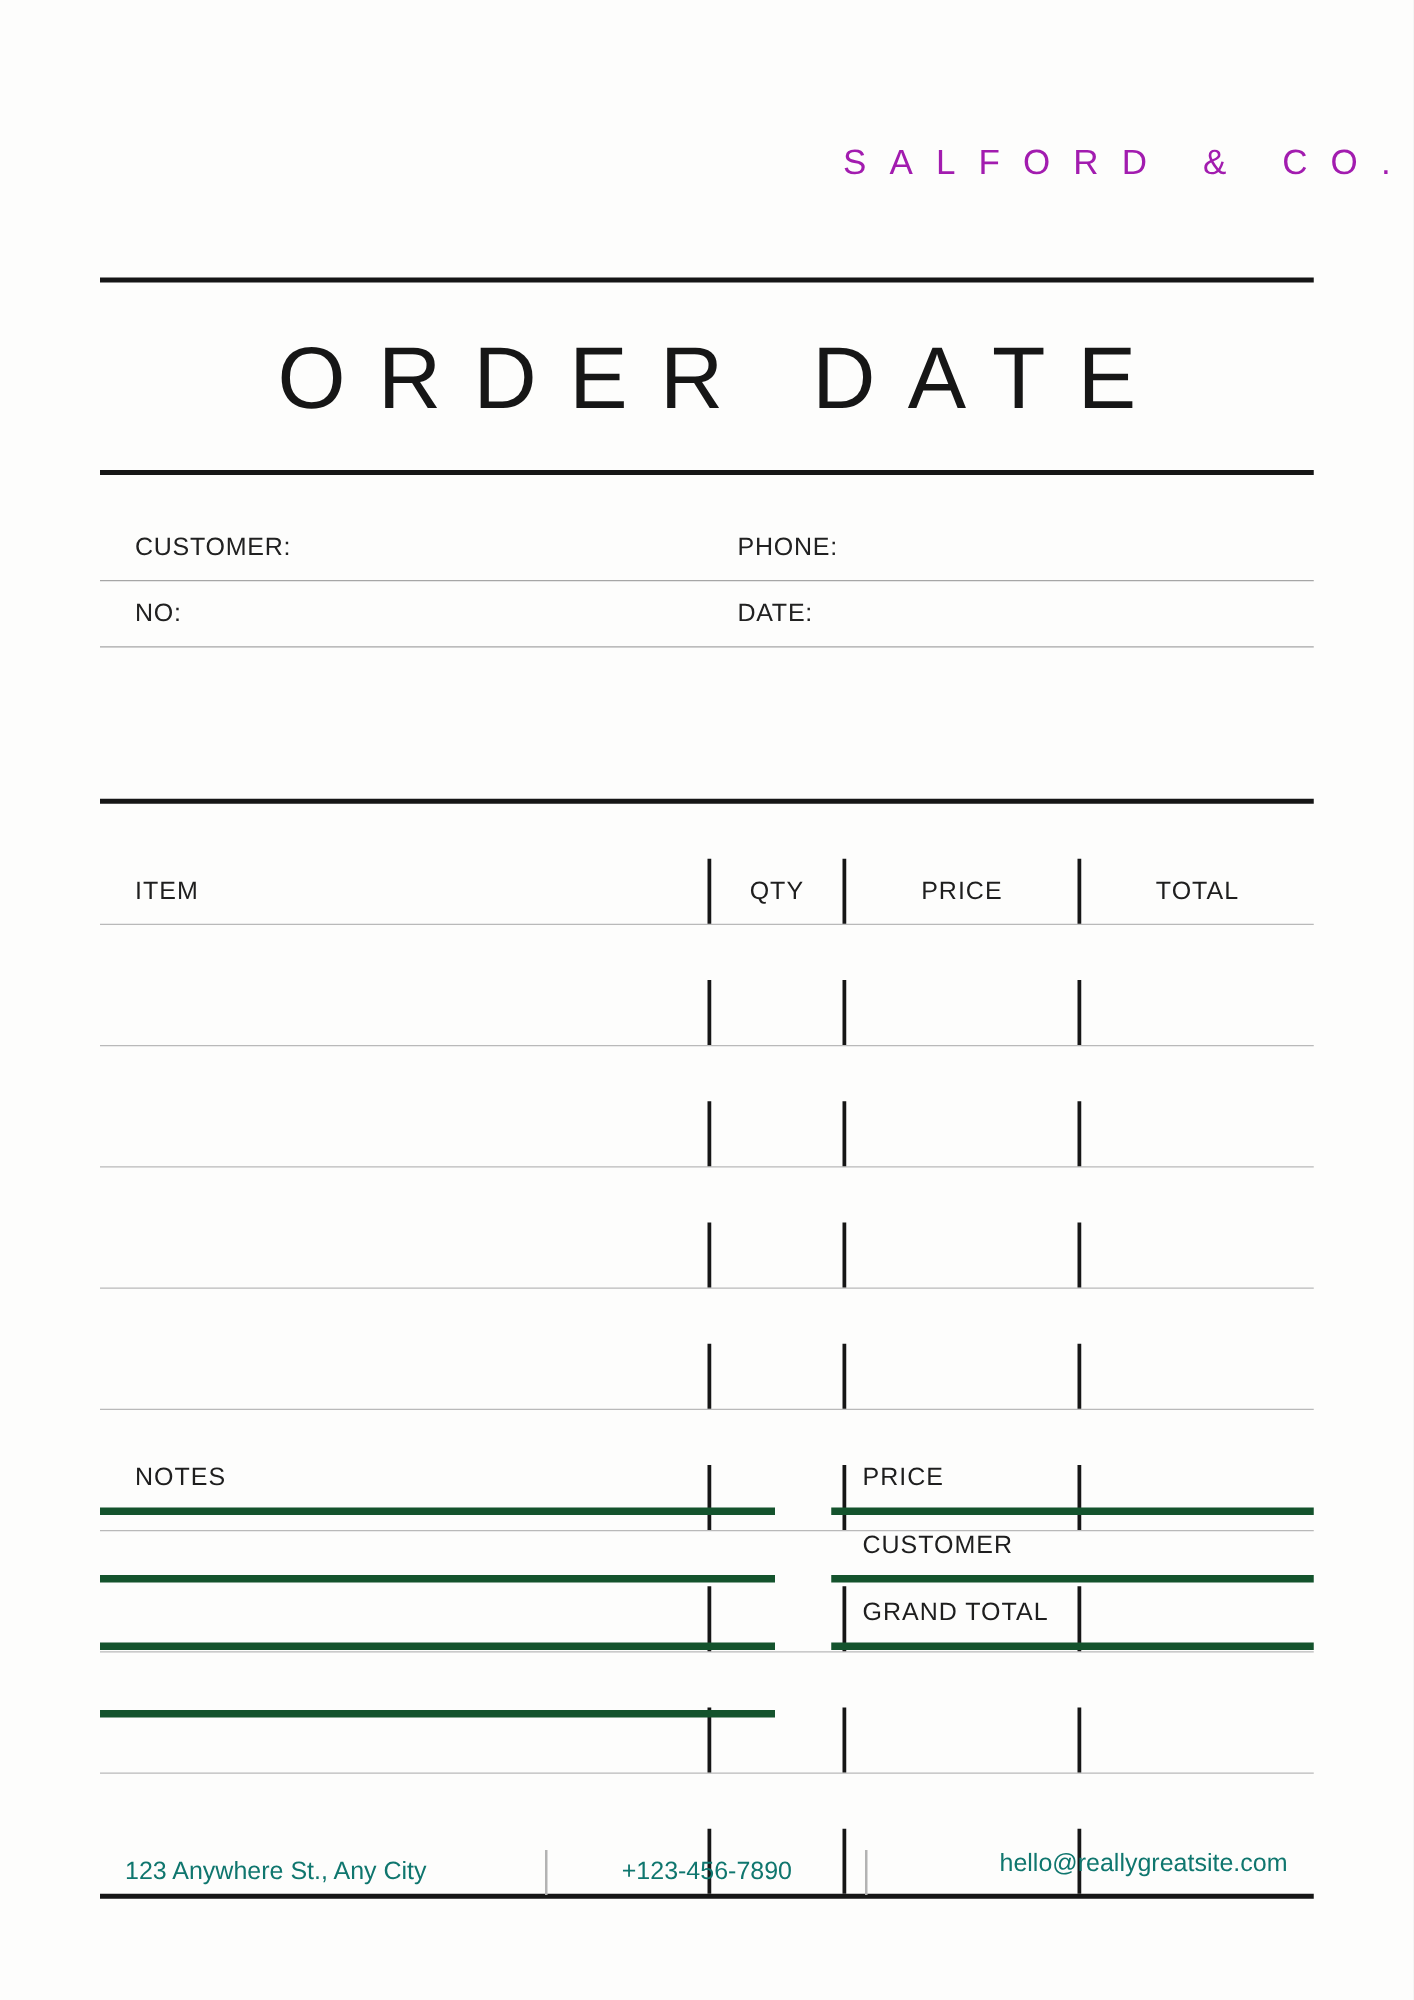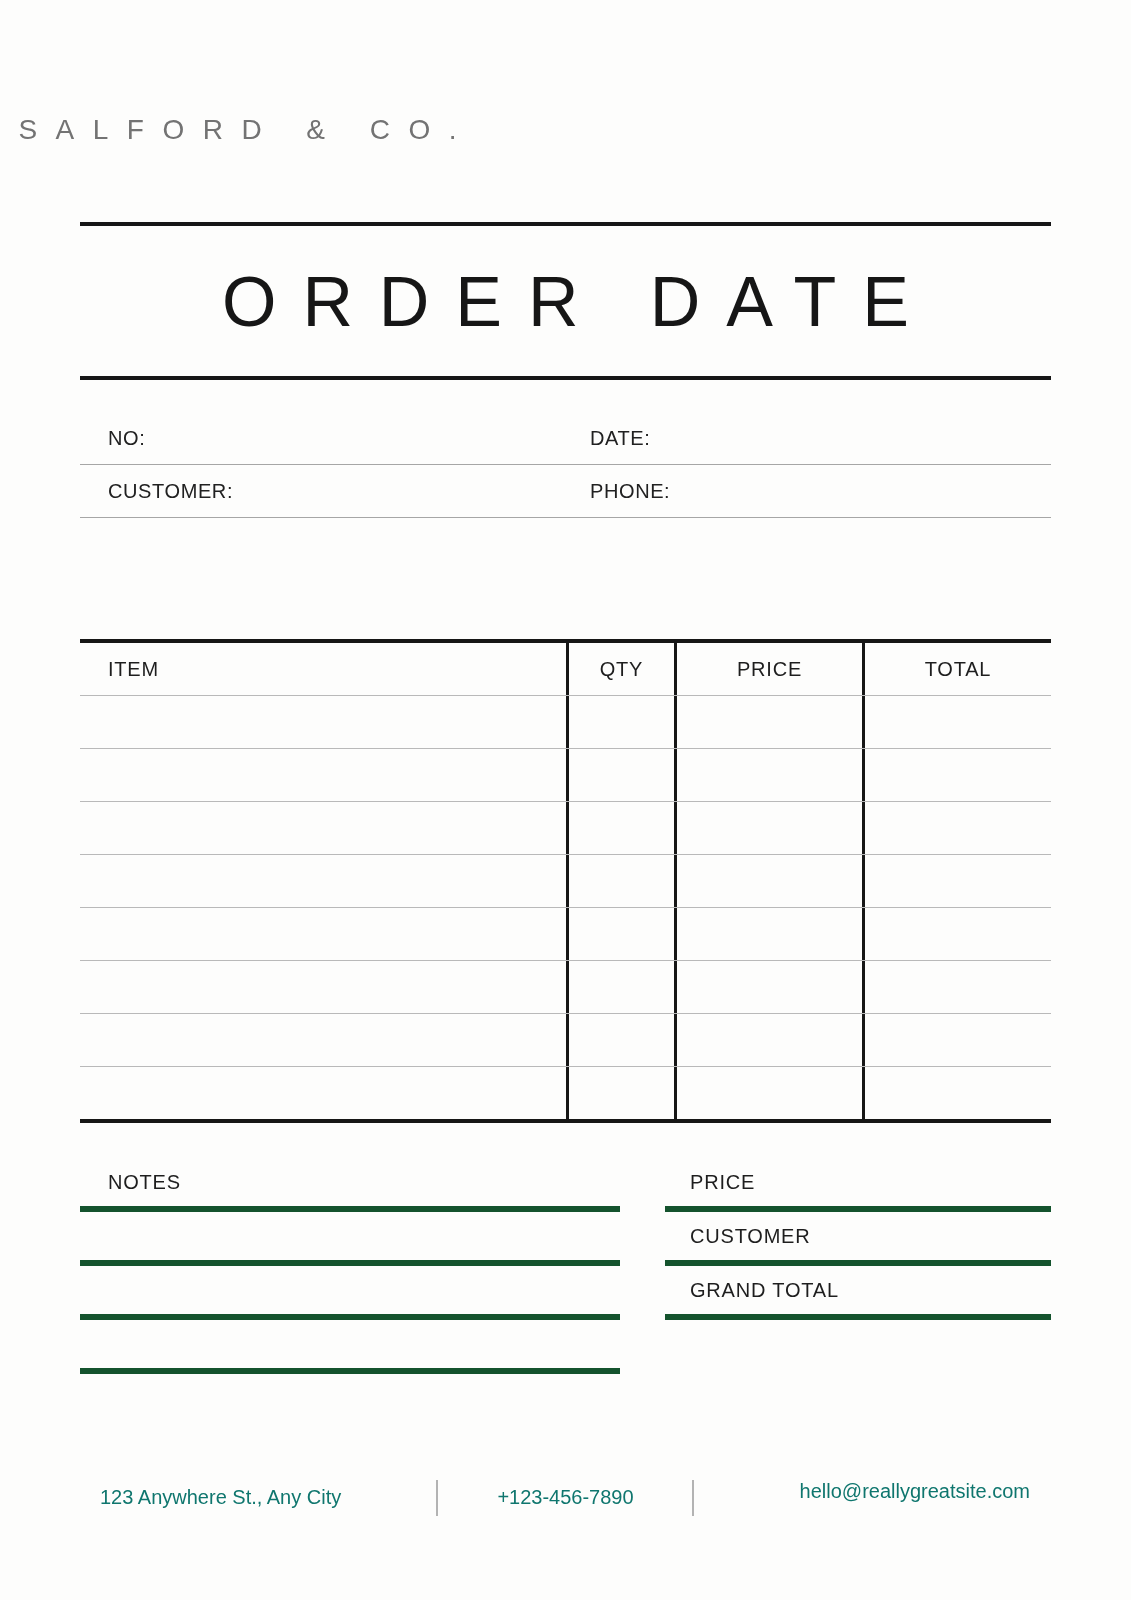--- a/index.html
+++ b/index.html
@@ -8,23 +8,23 @@
     width:1131px;height:1600px;
     margin:0 auto;
     background:#fdfdfc;
     font-family:"Liberation Sans","DejaVu Sans",sans-serif;
     color:#1e1e1e;
     overflow:hidden;
   }
   
   .brand{
     position:absolute;top:114px;left:0;width:100%;
-    text-align:left;font-size:28px;font-weight:500;
+    text-align:right;font-size:28px;font-weight:500;
     letter-spacing:0.66em;padding-left:0.66em;box-sizing:border-box;
-    color:#737373;
+    color:#a21caf;
   }
   .rule{
     position:absolute;left:80px;width:971px;height:4px;background:#161616;
   }
   .rule-top{top:222px;}
   .rule-bottom{top:376px;}
   .doc-title{
     position:absolute;top:267px;left:0;width:100%;
     text-align:center;font-size:70px;font-weight:500;line-height:70px;
     letter-spacing:0.37em;padding-left:0.37em;box-sizing:border-box;
@@ -45,20 +45,21 @@
   .details .dvalue.vright{left:680px;width:290px;}
   
   .itable{
     position:absolute;top:639px;left:80px;width:971px;
     border-top:4px solid #161616;border-bottom:4px solid #161616;
   }
   .itable .trow{
     display:grid;grid-template-columns:486px 108px 188px 189px;
     height:53px;box-sizing:border-box;
     border-bottom:1px solid #b9b9b9;
+    margin-top:44px;
   }
   .itable .trow:last-child{border-bottom:none;height:52px;}
   .itable .cell{box-sizing:border-box;display:flex;align-items:center;justify-content:center;}
   .itable .cell.b{border-left:3px solid #161616;}
   .itable .cell.first{justify-content:flex-start;padding-left:28px;}
   .itable .hcell{font-size:20px;letter-spacing:0.04em;color:#1e1e1e;}
   
   .notes{position:absolute;top:1158px;left:80px;width:540px;}
   .totals{position:absolute;top:1158px;left:665px;width:386px;}
   .brow{
@@ -83,29 +84,29 @@
 <div class="page">
 
   <div class="brand">SALFORD &amp; CO.</div>
 
   <div class="rule rule-top"></div>
   <div class="doc-title">ORDER DATE</div>
   <div class="rule rule-bottom"></div>
 
   <div class="details">
     <div class="drow">
+      <span class="dlabel left">CUSTOMER:</span>
+      <span class="dvalue vleft"></span>
+      <span class="dlabel right">PHONE:</span>
+      <span class="dvalue vright"></span>
+    </div>
+    <div class="drow">
       <span class="dlabel left">NO:</span>
       <span class="dvalue vleft"></span>
       <span class="dlabel right">DATE:</span>
-      <span class="dvalue vright"></span>
-    </div>
-    <div class="drow">
-      <span class="dlabel left">CUSTOMER:</span>
-      <span class="dvalue vleft"></span>
-      <span class="dlabel right">PHONE:</span>
       <span class="dvalue vright"></span>
     </div>
   </div>
 
   <div class="itable">
     <div class="trow">
       <div class="cell first hcell">ITEM</div>
       <div class="cell b hcell">QTY</div>
       <div class="cell b hcell">PRICE</div>
       <div class="cell b hcell">TOTAL</div>

